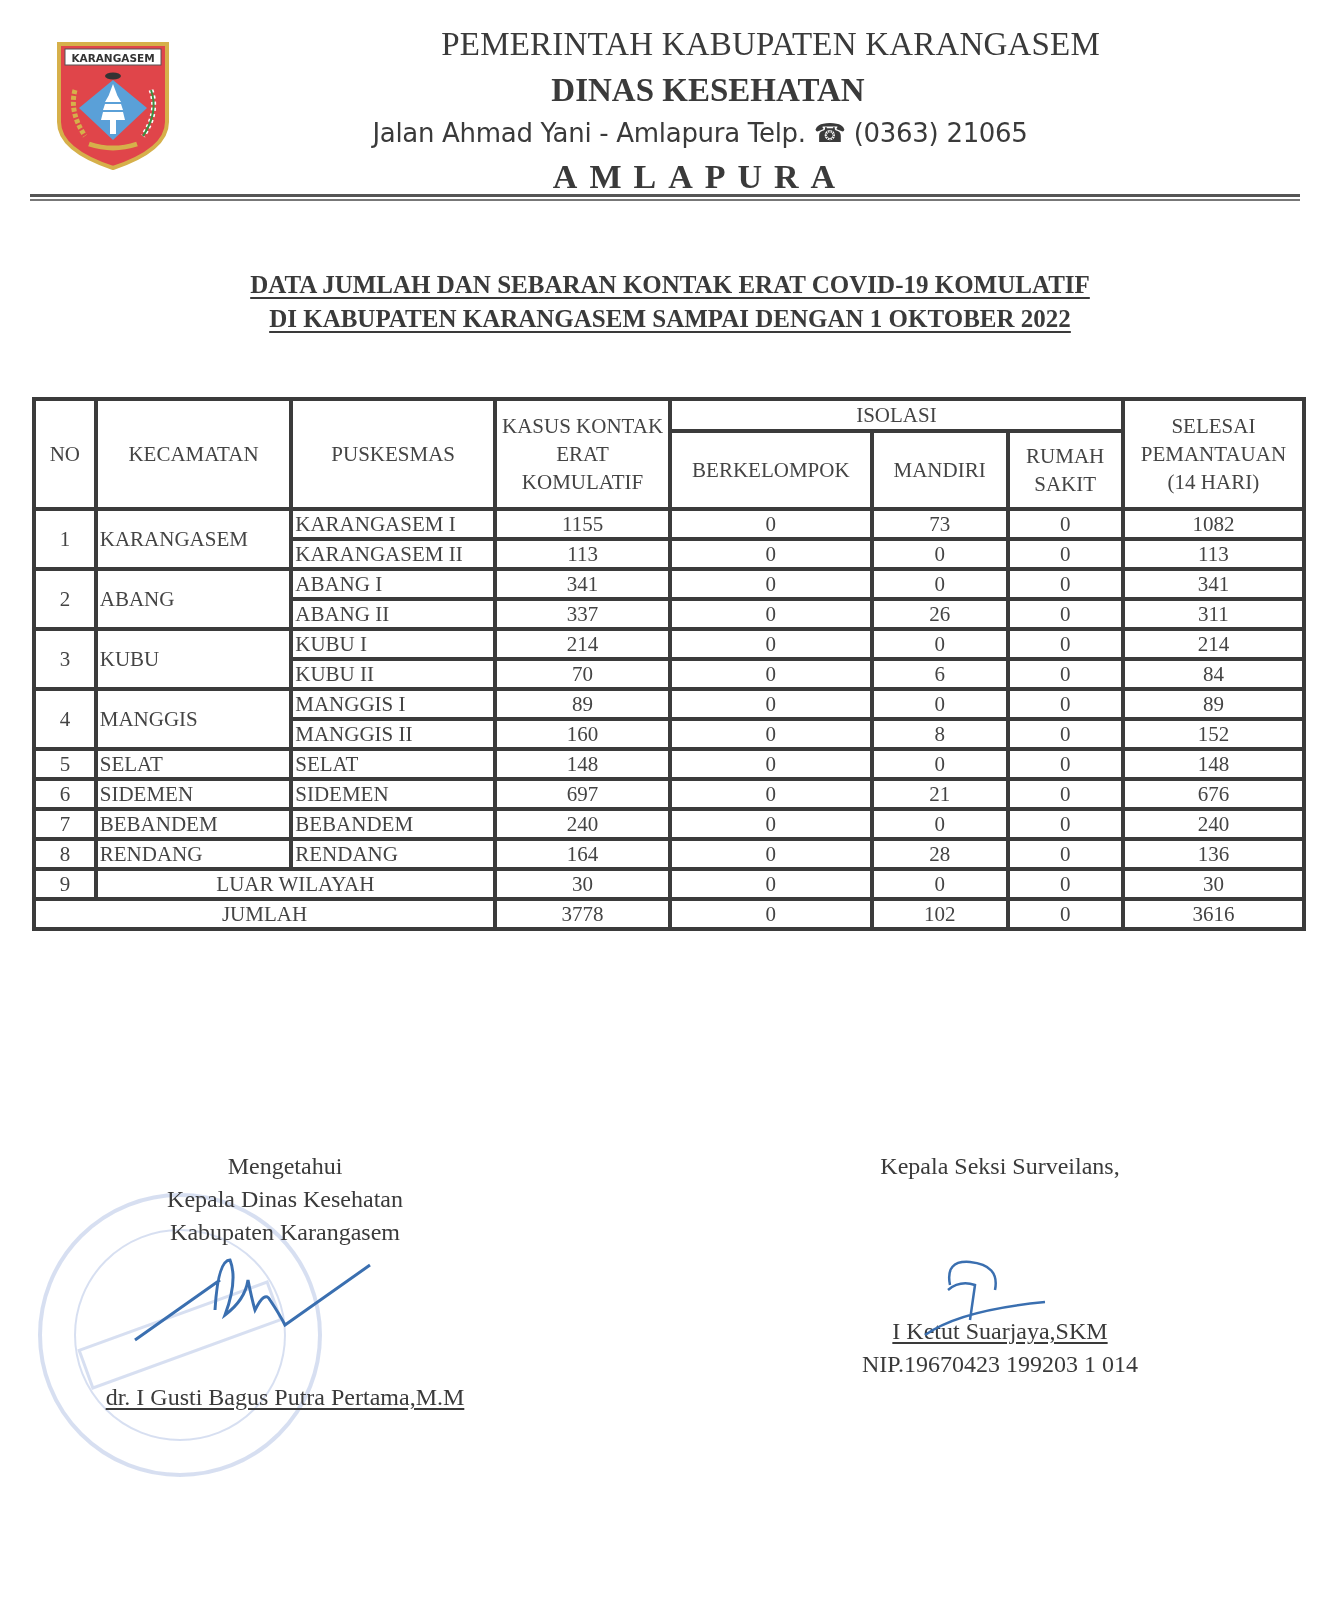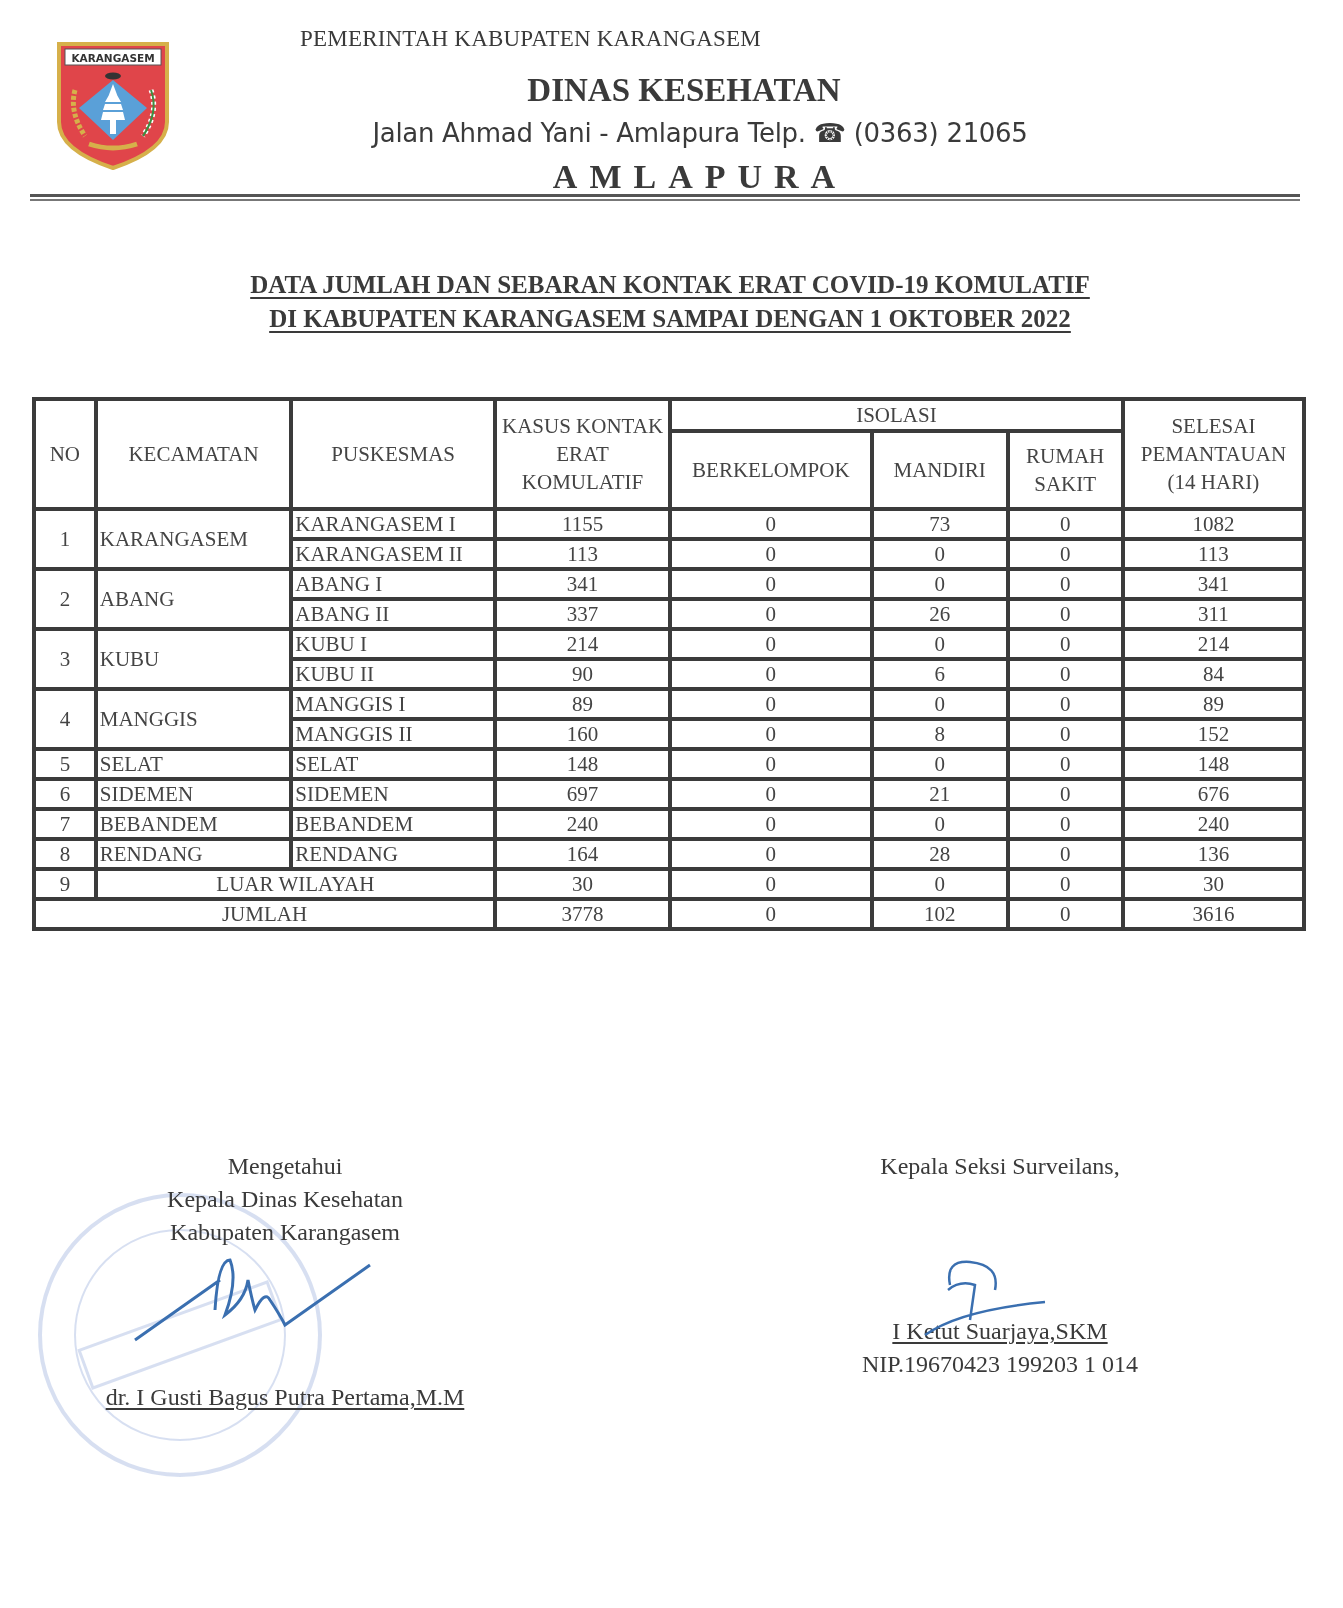--- a/index.html
+++ b/index.html
@@ -1,22 +1,22 @@
 <!DOCTYPE html>
 <html><head>
 <meta charset="utf-8">
 <style>
   html, body { margin: 0; padding: 0; background: #ffffff; }
   body { width: 1343px; height: 1608px; position: relative; overflow: hidden; color: #3a3a3a; font-family: "Liberation Serif", serif; }
   .abs { position: absolute; }
 
   
   .logo { left: 55px; top: 40px; width: 116px; height: 132px; }
-  .lh-line1 { left: 300px; width: 800px; top: 26px; text-align: left; font-size: 23px; letter-spacing: 0.2px; }
-  .lh-line2 { left: 284px; width: 800px; top: 72px; text-align: center; font-size: 33px; font-weight: bold; }
+  .lh-line1 { left: 300px; width: 800px; top: 26px; text-align: right; font-size: 33px; letter-spacing: 0.2px; }
+  .lh-line2 { left: 308px; width: 800px; top: 72px; text-align: center; font-size: 33px; font-weight: bold; }
   .lh-line3 { left: 300px; width: 800px; top: 118px; text-align: center; font-size: 26px; font-family: "DejaVu Sans", sans-serif; letter-spacing: -0.3px; }
   .lh-line4 { left: 300px; width: 800px; top: 158px; text-align: center; font-size: 34px; font-weight: bold; letter-spacing: 12px; }
   .rule { left: 30px; width: 1270px; top: 194px; height: 10px; }
   .rule .a { position: absolute; left: 0; right: 0; top: 0; height: 3px; background: #555; }
   .rule .b { position: absolute; left: 0; right: 0; top: 5px; height: 2px; background: #777; }
 
   
   .doc-title { left: 100px; width: 1140px; top: 268px; text-align: center; font-size: 25px; font-weight: bold; line-height: 34px; }
   .doc-title span { text-decoration: underline; text-decoration-thickness: 2px; text-underline-offset: 4px; }
 
@@ -142,21 +142,21 @@
         <td rowspan="2" class="left">KUBU</td>
         <td class="left">KUBU I</td>
         <td>214</td>
         <td>0</td>
         <td>0</td>
         <td>0</td>
         <td>214</td>
       </tr>
       <tr>
         <td class="left">KUBU II</td>
-        <td>90</td>
+        <td>70</td>
         <td>0</td>
         <td>6</td>
         <td>0</td>
         <td>84</td>
       </tr>
       <tr>
         <td rowspan="2">4</td>
         <td rowspan="2" class="left">MANGGIS</td>
         <td class="left">MANGGIS I</td>
         <td>89</td>

